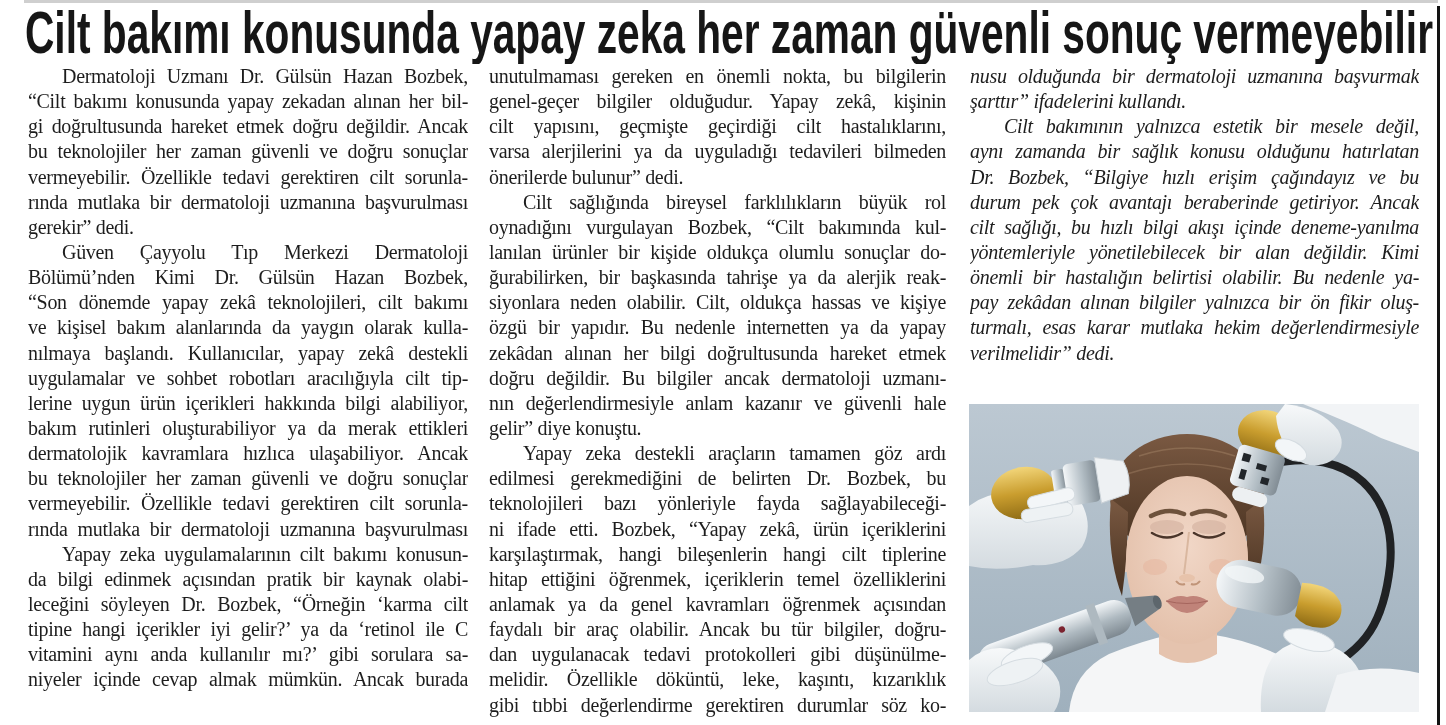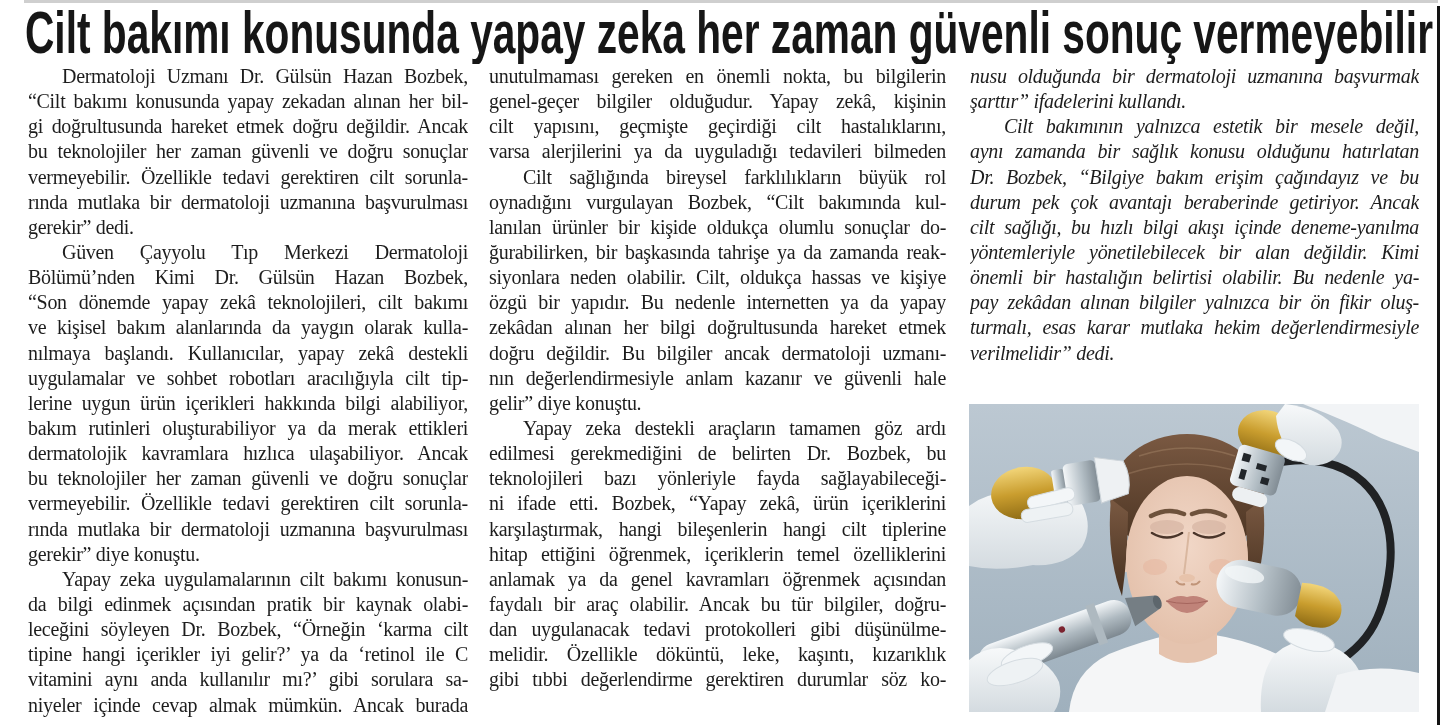--- a/index.html
+++ b/index.html
@@ -60,37 +60,37 @@
     <div class="line">“Son dönemde yapay zekâ teknolojileri, cilt bakımı</div>
     <div class="line">ve kişisel bakım alanlarında da yaygın olarak kulla-</div>
     <div class="line">nılmaya başlandı. Kullanıcılar, yapay zekâ destekli</div>
     <div class="line">uygulamalar ve sohbet robotları aracılığıyla cilt tip-</div>
     <div class="line">lerine uygun ürün içerikleri hakkında bilgi alabiliyor,</div>
     <div class="line">bakım rutinleri oluşturabiliyor ya da merak ettikleri</div>
     <div class="line">dermatolojik kavramlara hızlıca ulaşabiliyor. Ancak</div>
     <div class="line">bu teknolojiler her zaman güvenli ve doğru sonuçlar</div>
     <div class="line">vermeyebilir. Özellikle tedavi gerektiren cilt sorunla-</div>
     <div class="line">rında mutlaka bir dermatoloji uzmanına başvurulması</div>
-    <div class="line pe">gerekir” diye konuştu.</div>
     <div class="line ps">Yapay zeka uygulamalarının cilt bakımı konusun-</div>
     <div class="line">da bilgi edinmek açısından pratik bir kaynak olabi-</div>
     <div class="line">leceğini söyleyen Dr. Bozbek, “Örneğin ‘karma cilt</div>
     <div class="line">tipine hangi içerikler iyi gelir?’ ya da ‘retinol ile C</div>
     <div class="line">vitamini aynı anda kullanılır mı?’ gibi sorulara sa-</div>
     <div class="line">niyeler içinde cevap almak mümkün. Ancak burada</div>
   </div>
 <div id="col2" class="col">
     <div class="line">unutulmaması gereken en önemli nokta, bu bilgilerin</div>
     <div class="line">genel-geçer bilgiler olduğudur. Yapay zekâ, kişinin</div>
     <div class="line">cilt yapısını, geçmişte geçirdiği cilt hastalıklarını,</div>
     <div class="line">varsa alerjilerini ya da uyguladığı tedavileri bilmeden</div>
+    <div class="line pe">önerilerde bulunur” dedi.</div>
     <div class="line ps">Cilt sağlığında bireysel farklılıkların büyük rol</div>
     <div class="line">oynadığını vurgulayan Bozbek, “Cilt bakımında kul-</div>
     <div class="line">lanılan ürünler bir kişide oldukça olumlu sonuçlar do-</div>
-    <div class="line">ğurabilirken, bir başkasında tahrişe ya da zamanda reak-</div>
+    <div class="line">ğurabilirken, bir başkasında tahrişe ya da alerjik reak-</div>
     <div class="line">siyonlara neden olabilir. Cilt, oldukça hassas ve kişiye</div>
     <div class="line">özgü bir yapıdır. Bu nedenle internetten ya da yapay</div>
     <div class="line">zekâdan alınan her bilgi doğrultusunda hareket etmek</div>
     <div class="line">doğru değildir. Bu bilgiler ancak dermatoloji uzmanı-</div>
     <div class="line">nın değerlendirmesiyle anlam kazanır ve güvenli hale</div>
     <div class="line pe">gelir” diye konuştu.</div>
     <div class="line ps">Yapay zeka destekli araçların tamamen göz ardı</div>
     <div class="line">edilmesi gerekmediğini de belirten Dr. Bozbek, bu</div>
     <div class="line">teknolojileri bazı yönleriyle fayda sağlayabileceği-</div>
     <div class="line">ni ifade etti. Bozbek, “Yapay zekâ, ürün içeriklerini</div>
@@ -100,21 +100,21 @@
     <div class="line">faydalı bir araç olabilir. Ancak bu tür bilgiler, doğru-</div>
     <div class="line">dan uygulanacak tedavi protokolleri gibi düşünülme-</div>
     <div class="line">melidir. Özellikle döküntü, leke, kaşıntı, kızarıklık</div>
     <div class="line">gibi tıbbi değerlendirme gerektiren durumlar söz ko-</div>
   </div>
 <div id="col3" class="col">
     <div class="line">nusu olduğunda bir dermatoloji uzmanına başvurmak</div>
     <div class="line pe">şarttır” ifadelerini kullandı.</div>
     <div class="line ps">Cilt bakımının yalnızca estetik bir mesele değil,</div>
     <div class="line">aynı zamanda bir sağlık konusu olduğunu hatırlatan</div>
-    <div class="line">Dr. Bozbek, “Bilgiye bakım erişim çağındayız ve bu</div>
+    <div class="line">Dr. Bozbek, “Bilgiye hızlı erişim çağındayız ve bu</div>
     <div class="line">durum pek çok avantajı beraberinde getiriyor. Ancak</div>
     <div class="line">cilt sağlığı, bu hızlı bilgi akışı içinde deneme-yanılma</div>
     <div class="line">yöntemleriyle yönetilebilecek bir alan değildir. Kimi</div>
     <div class="line">önemli bir hastalığın belirtisi olabilir. Bu nedenle ya-</div>
     <div class="line">pay zekâdan alınan bilgiler yalnızca bir ön fikir oluş-</div>
     <div class="line">turmalı, esas karar mutlaka hekim değerlendirmesiyle</div>
     <div class="line pe">verilmelidir” dedi.</div>
   </div>
 
 <div class="photo-box">

